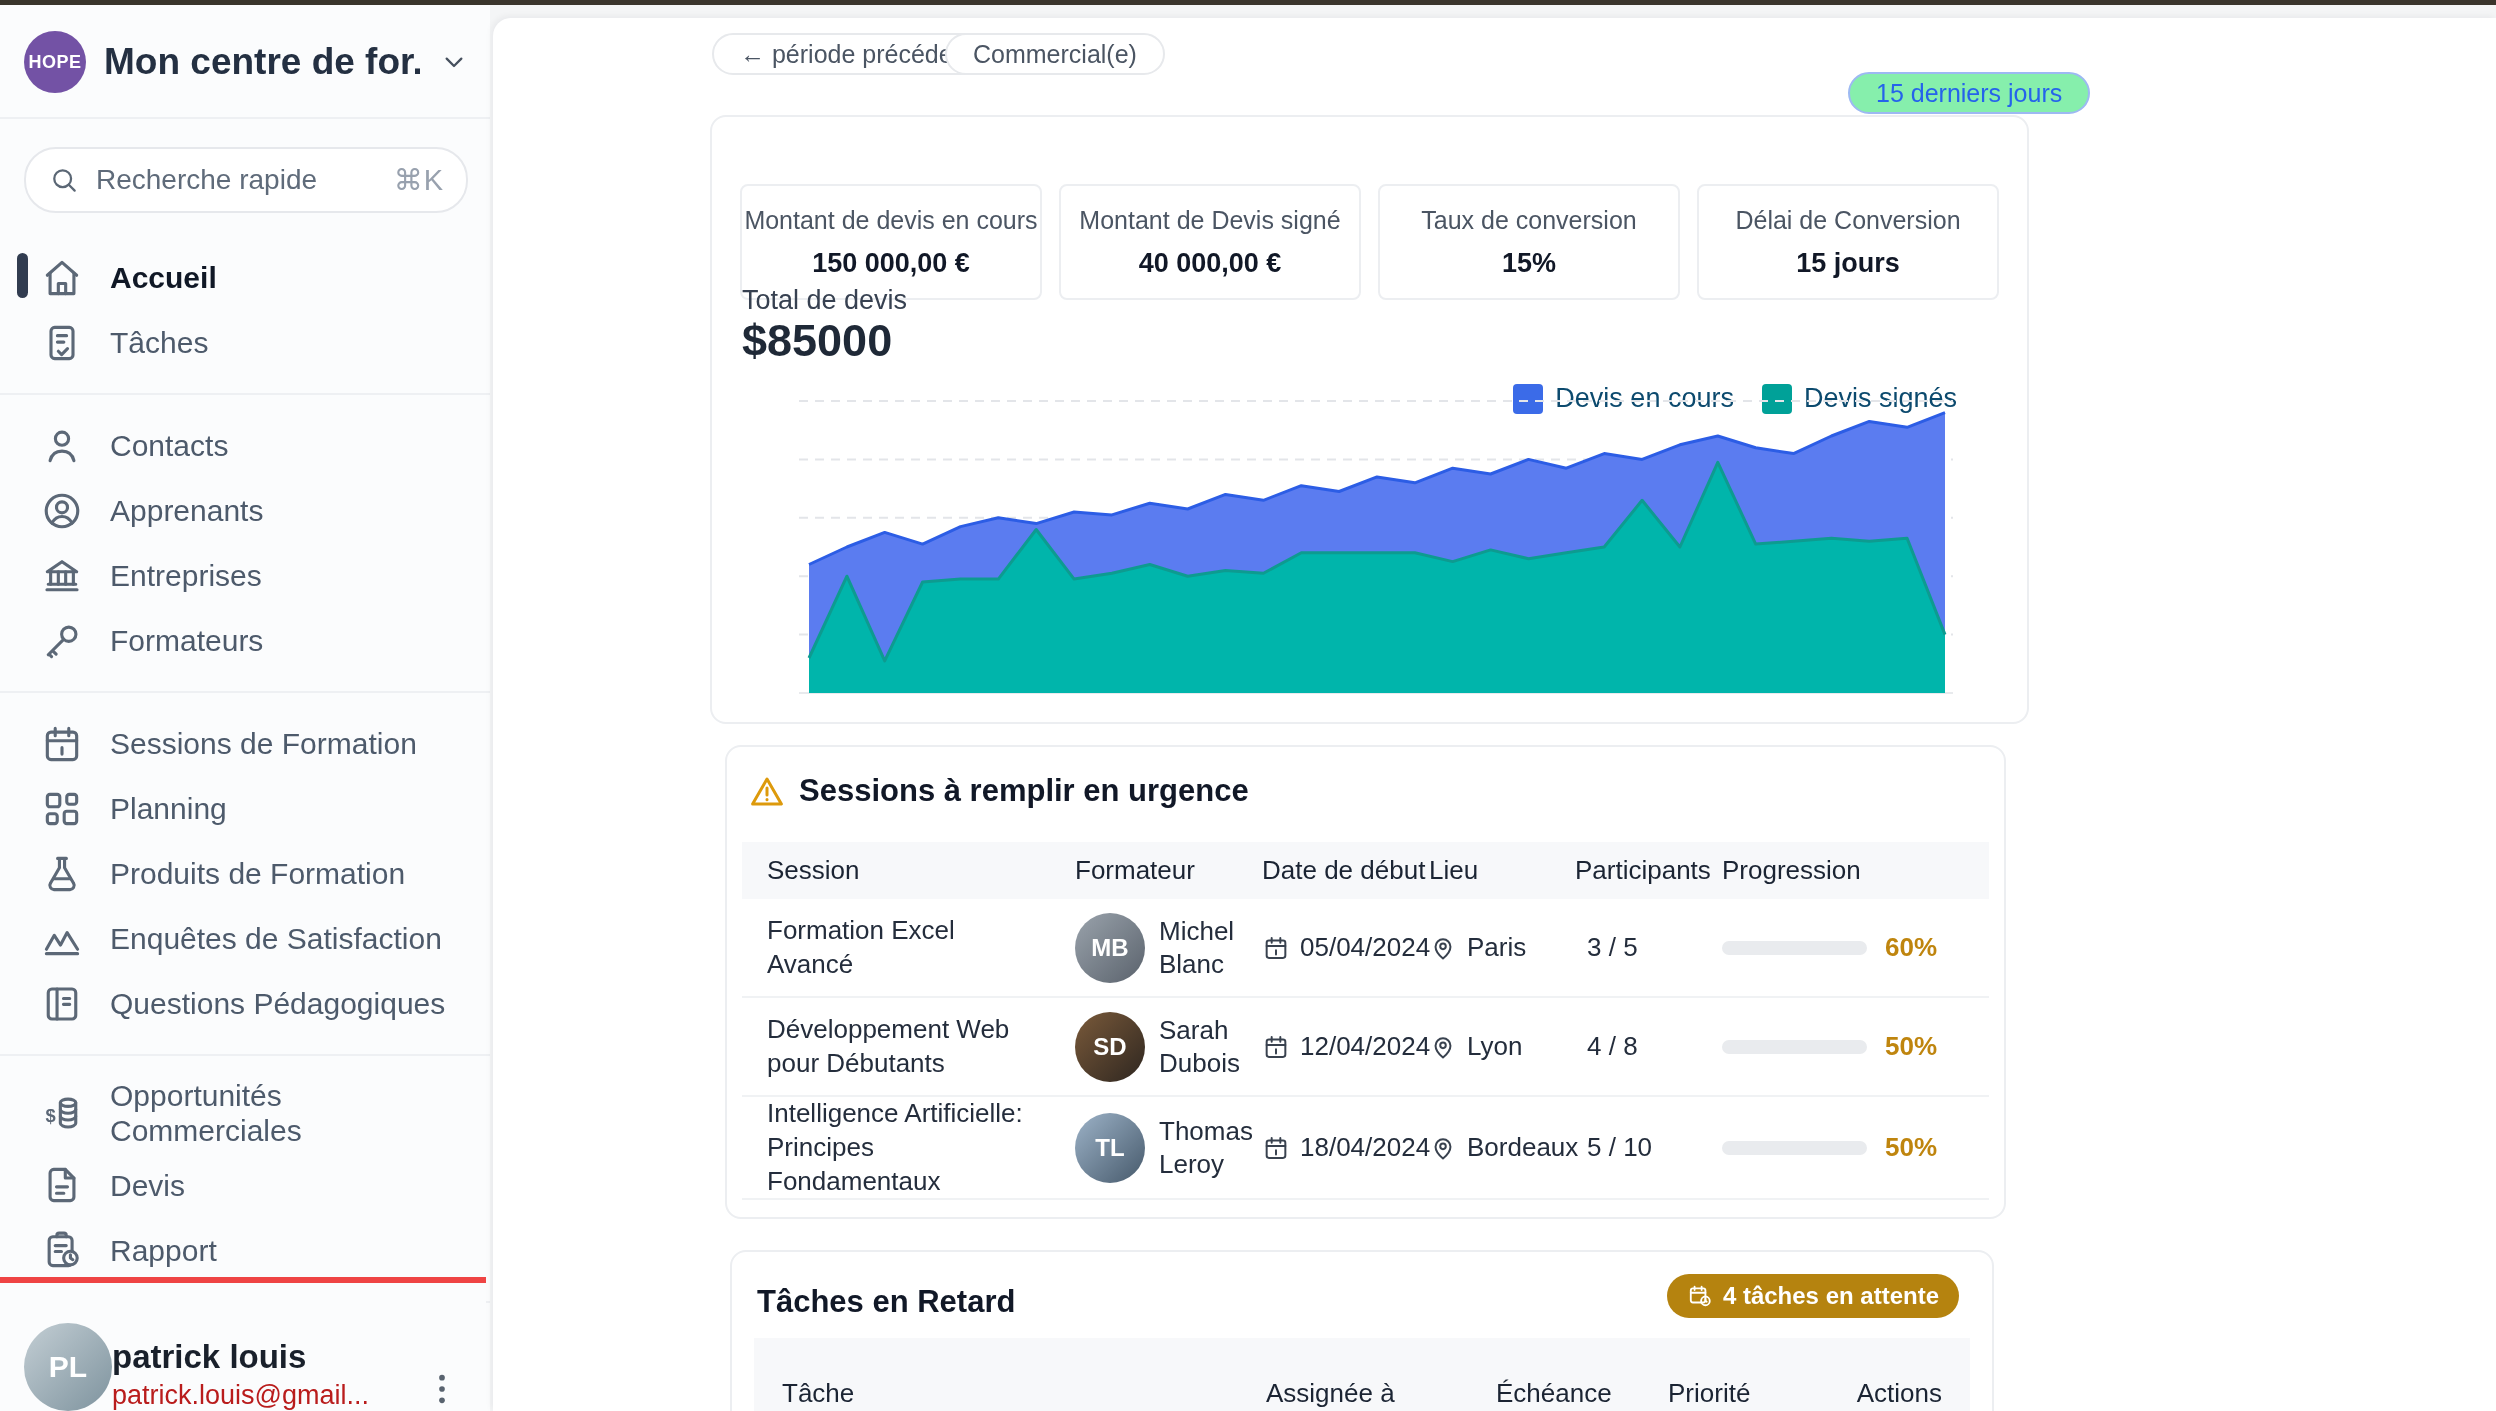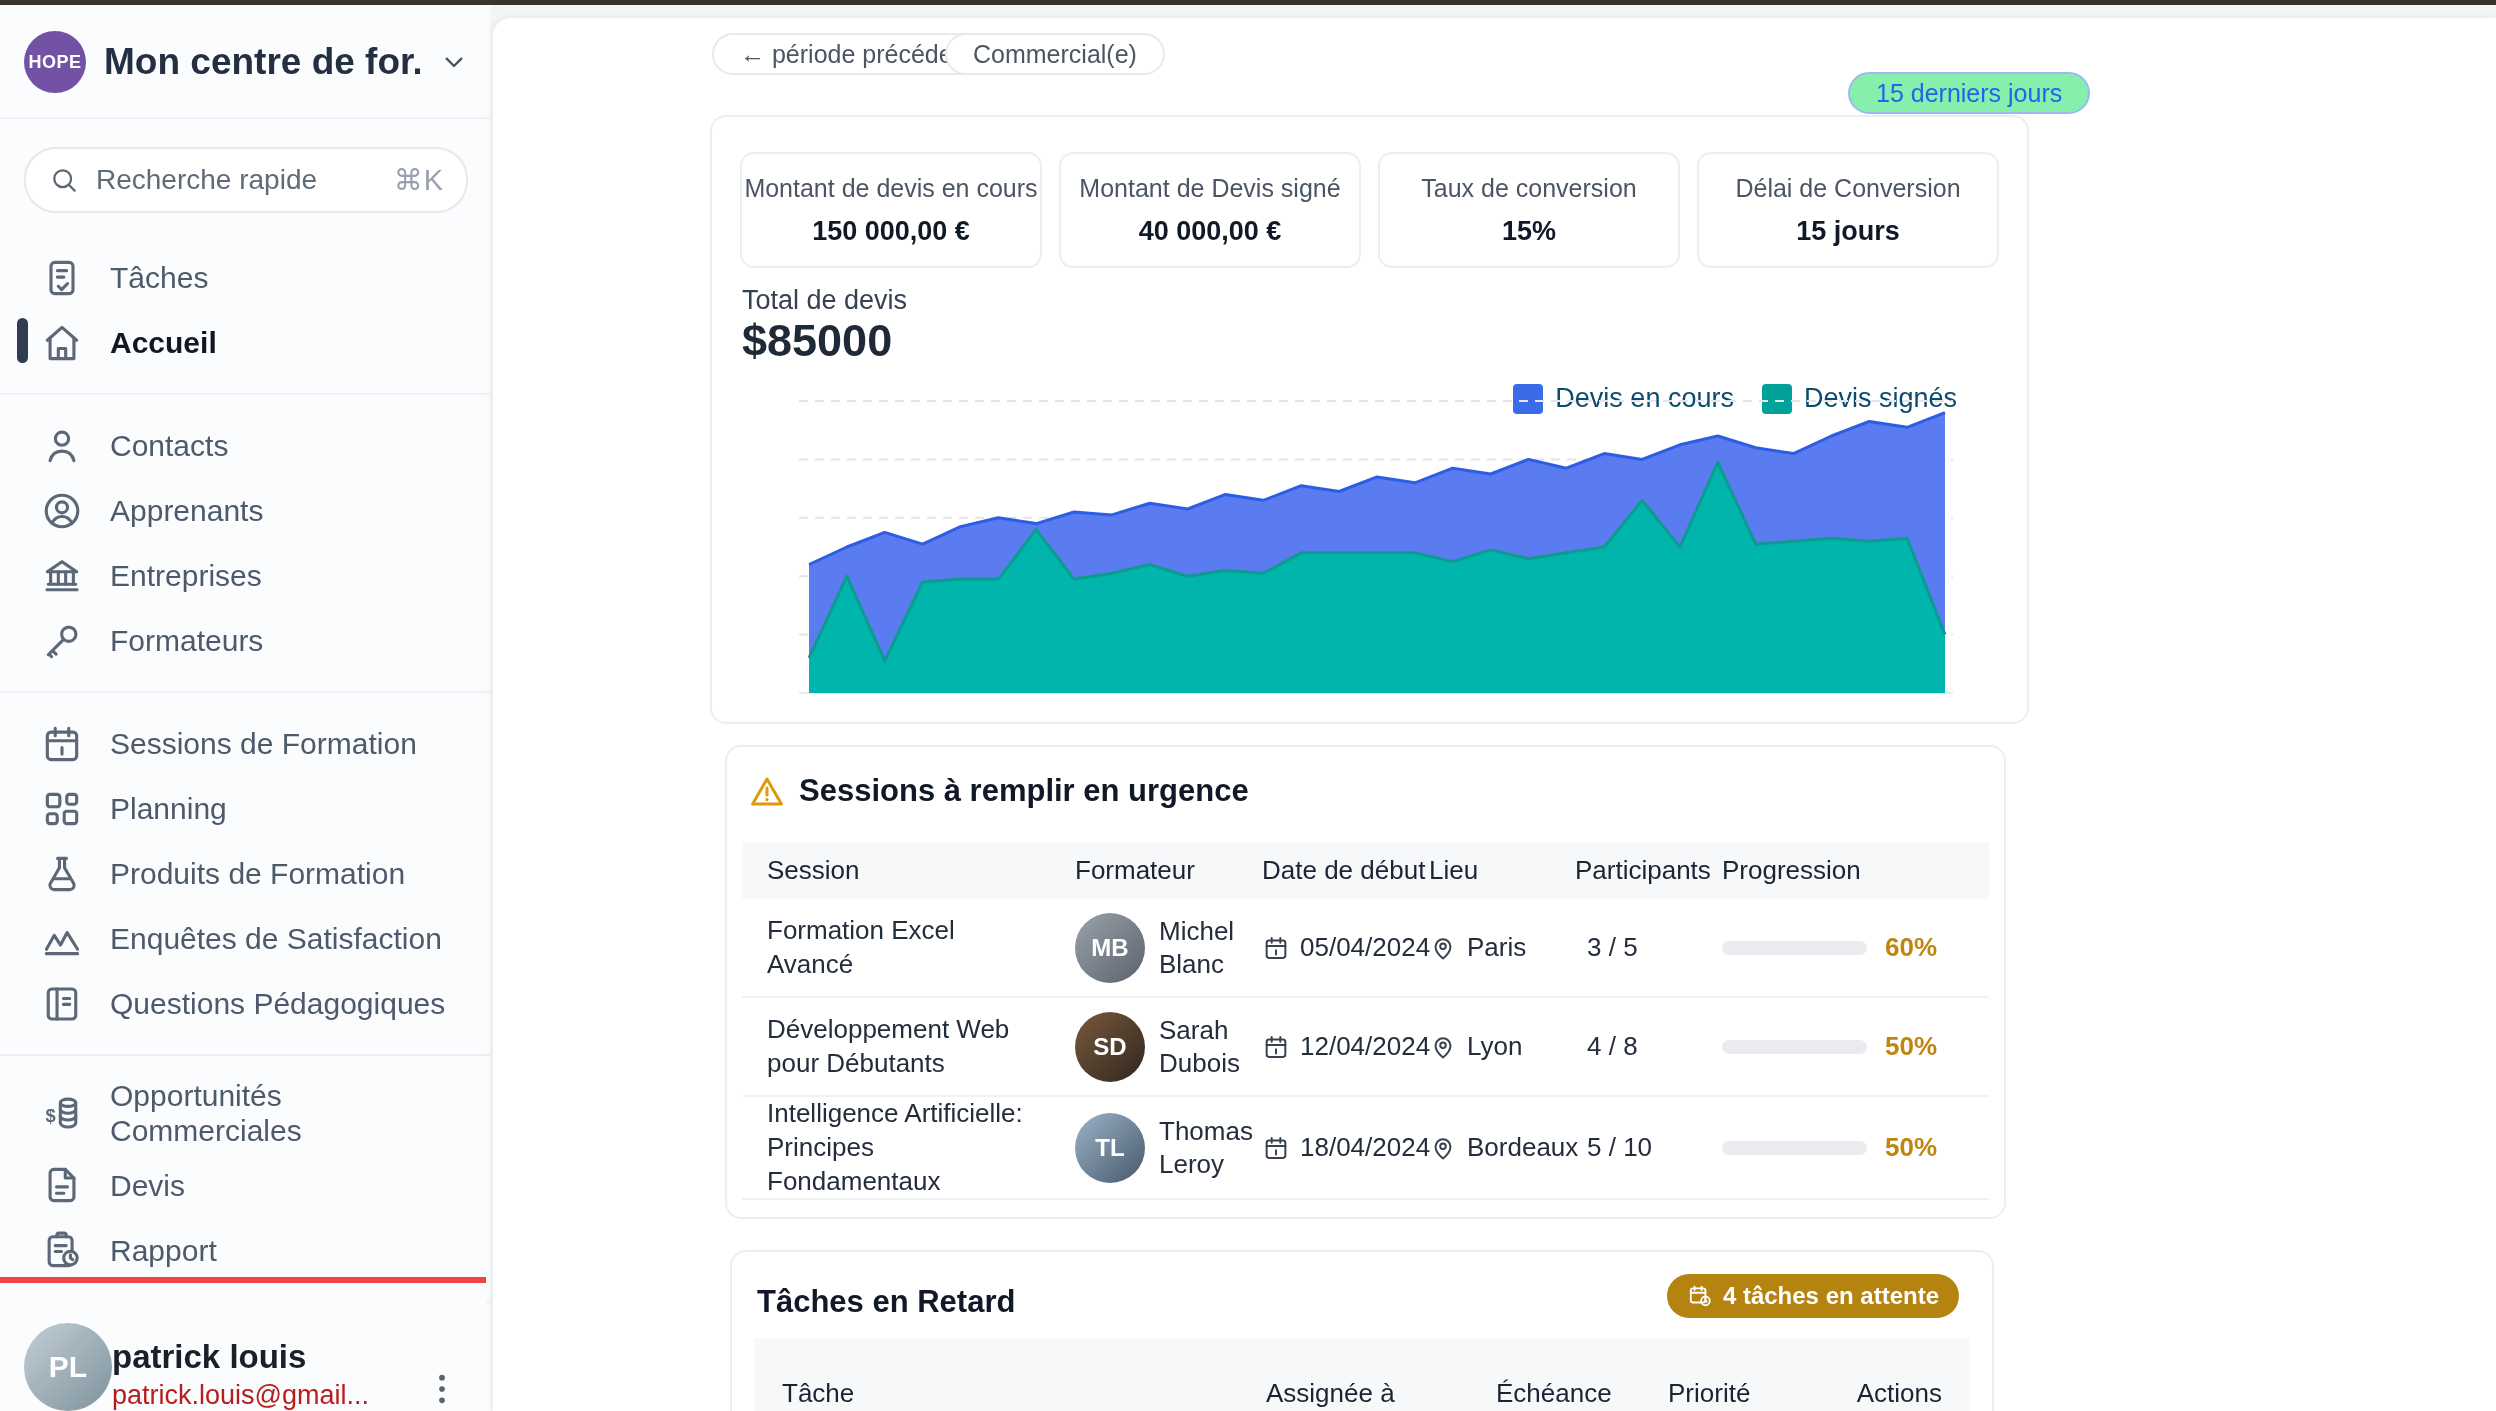--- a/index.html
+++ b/index.html
@@ -43,22 +43,22 @@
   main{position:absolute;left:493px;top:18px;right:0;bottom:0;background:#fff;
        border-top-left-radius:18px;box-shadow:-2px -2px 6px rgba(15,23,42,.05);}
   .pill{position:absolute;height:42px;display:inline-flex;align-items:center;border-radius:22px;
         font-size:25px;padding:0 26px;cursor:pointer;background:#fff;border:2px solid #e7e9ec;color:#4b5563;}
   #btn-prev{left:219px;top:15px;}
   #btn-role{left:452px;top:15px;}
   #btn-range{left:1355px;top:15px;border-color:#9db9f2;background:#86efac;color:#2563eb;font-weight:500;margin-top:39px;}
   .card{position:absolute;background:#fff;border:2px solid #eceef1;border-radius:16px;}
   #card-kpi{left:217px;top:97px;width:1315px;height:605px;}
   .kpi-row{position:absolute;left:28px;right:28px;top:35px;display:flex;gap:17px;}
-  .kpi{flex:1;height:112px;border:2px solid #eceef1;border-radius:14px;display:flex;flex-direction:column;
-       align-items:center;justify-content:center;gap:13px;background:#fff;}
+  .kpi{flex:1;height:112px;border:2px solid #eceef1;border-radius:8px;display:flex;flex-direction:column;
+       align-items:center;justify-content:center;gap:13px;background:#fff;margin-top:32px;}
   .kpi-label{font-size:25px;color:#4b5563;}
   .kpi-value{font-size:27px;font-weight:700;color:#111827;}
   .total-label{position:absolute;left:30px;top:168px;font-size:27px;color:#374151;}
   .total-value{position:absolute;left:30px;top:198px;font-size:45px;font-weight:800;color:#1f2937;}
   .chart-wrap{position:absolute;left:85px;top:272px;width:1160px;height:312px;}
   #chart{position:absolute;left:0;top:0;overflow:visible;}
   .legend{position:absolute;top:-6px;right:0;display:flex;gap:28px;align-items:center;}
   .legend-item{display:flex;gap:12px;align-items:center;font-size:27px;color:#0c4a6e;cursor:pointer;}
   .swatch{width:30px;height:30px;border-radius:4px;}
   
@@ -114,40 +114,40 @@
   <div class="search">
     <span class="s-ic" id="search-ic"><svg viewBox="0 0 24 24" fill="none" stroke="currentColor" stroke-width="1.7" stroke-linecap="round" stroke-linejoin="round">
           <circle cx="11" cy="11" r="6.3"></circle>
           <path d="M15.6 15.6 20 20"></path>
         </svg></span>
     <span class="ph">Recherche rapide</span>
     <span class="sc">⌘K</span>
   </div>
   <nav id="nav">
       <div class="nav-sec">
+        <div class="nav-item active">
+          <span class="active-bar"></span>
+          <span class="nav-ic">
+            <svg viewBox="0 0 24 24" fill="none" stroke="currentColor" stroke-width="1.7" stroke-linecap="round" stroke-linejoin="round">
+              <path d="M4 10.5 12 3.5l8 7"></path>
+              <path d="M5.5 9.5V20.5h13V9.5"></path>
+              <path d="M10 20.5v-5.5h4v5.5"></path>
+            </svg>
+          </span>
+          <span class="nav-label">Accueil</span>
+        </div>
         <div class="nav-item">
           <span class="nav-ic">
             <svg viewBox="0 0 24 24" fill="none" stroke="currentColor" stroke-width="1.7" stroke-linecap="round" stroke-linejoin="round">
               <rect x="6" y="3.5" width="12" height="17" rx="2"></rect>
               <path d="M9.5 8h5M9.5 11.5h3.5"></path>
               <path d="M10 16.5l1.8 1.8 3.2-3.2"></path>
             </svg>
           </span>
           <span class="nav-label">Tâches</span>
-        </div>
-        <div class="nav-item active">
-          <span class="active-bar"></span>
-          <span class="nav-ic">
-            <svg viewBox="0 0 24 24" fill="none" stroke="currentColor" stroke-width="1.7" stroke-linecap="round" stroke-linejoin="round">
-              <path d="M4 10.5 12 3.5l8 7"></path>
-              <path d="M5.5 9.5V20.5h13V9.5"></path>
-              <path d="M10 20.5v-5.5h4v5.5"></path>
-            </svg>
-          </span>
-          <span class="nav-label">Accueil</span>
         </div>
       </div>
       <div class="sb-divider"></div>
       <div class="nav-sec">
         <div class="nav-item">
           <span class="nav-ic">
             <svg viewBox="0 0 24 24" fill="none" stroke="currentColor" stroke-width="1.7" stroke-linecap="round" stroke-linejoin="round">
               <circle cx="12" cy="8" r="3.6"></circle>
               <path d="M5.5 20c.9-3.6 3.5-5.2 6.5-5.2s5.6 1.6 6.5 5.2"></path>
             </svg>

